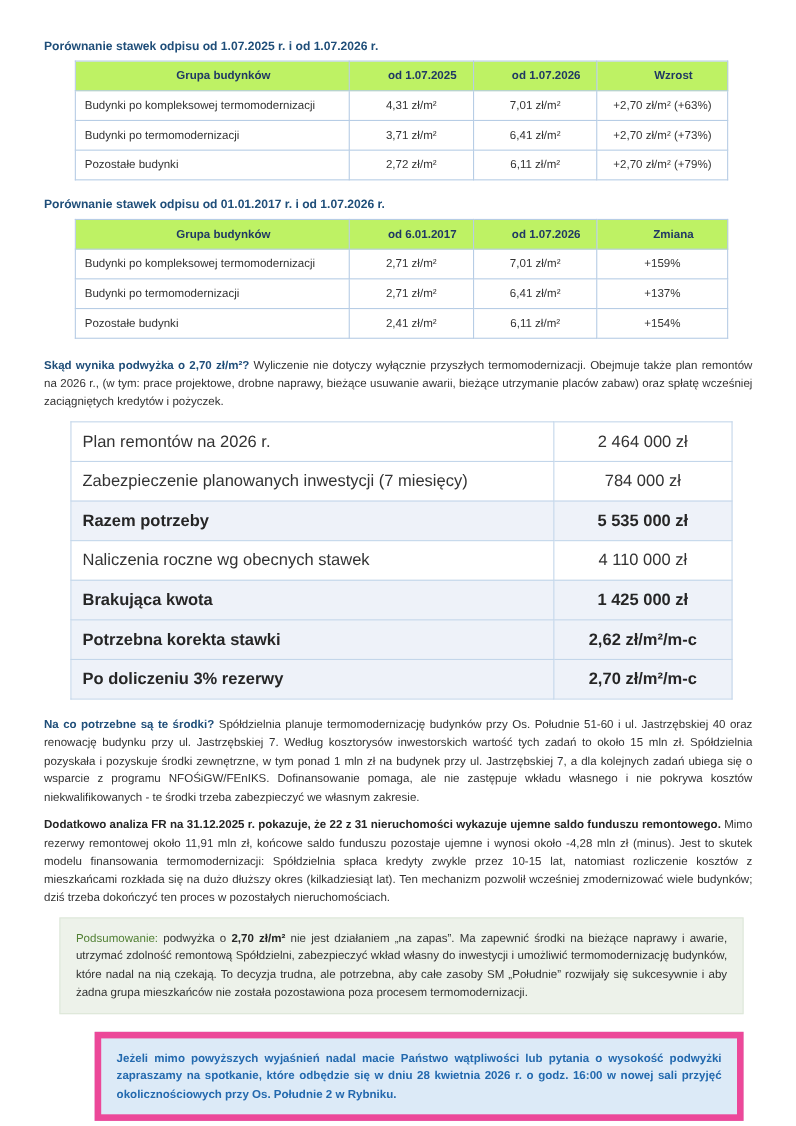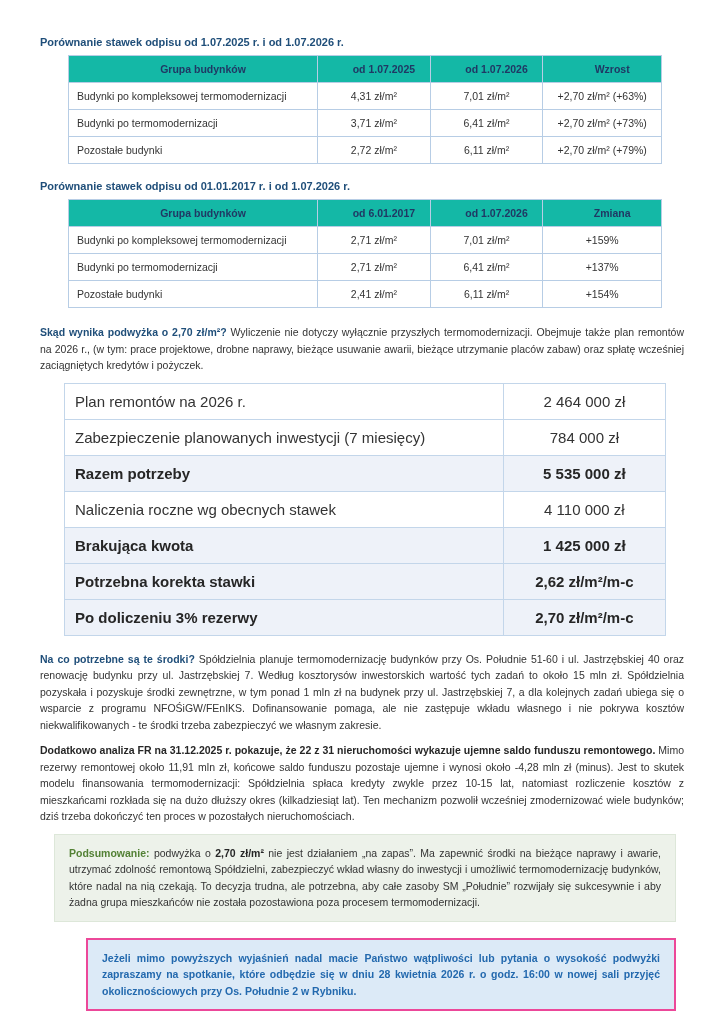--- a/index.html
+++ b/index.html
@@ -31,21 +31,21 @@
     font-size: 10.5px;
   }
   table.rate-table th, table.rate-table td {
     border: 1px solid #b7cde5;
     padding: 7px 8px;
     text-align: center;
     color: #333333;
     background: #ffffff;
   }
   table.rate-table th {
-    background: #14b8a6;
+    background: #bef264;
     color: #203864;
     font-weight: bold;
     padding-left: 28px;
   }
   table.rate-table td.group-cell { text-align: left; }
   table.rate-table .col-group { width: 42%; }
   table.rate-table .col-a { width: 19%; }
   table.rate-table .col-b { width: 19%; }
   table.rate-table .col-c { width: 20%; }
 
@@ -83,25 +83,25 @@
     line-height: 16.5px;
     text-align: justify;
     padding: 10px 14px;
     margin: 4px 8px 14px 14px;
   }
   .summary-box {
     background: #edf2ea;
     border: 1px solid #dde7d9;
     color: #333333;
   }
-  .summary-lead { color: #538135; font-weight: bold; }
+  .summary-lead { color: #538135; font-weight: normal; }
   .summary-bold { font-weight: bold; color: #262626; }
   .meeting-box {
     background: #dceaf7;
-    border: 2px solid #ec4899;
+    border: 6px solid #ec4899;
     color: #2369ae;
     font-weight: bold;
     margin-top: 16px;
     margin-left: 46px;
   }
   .signature {
     text-align: right;
     font-weight: bold;
     color: #1a1a1a;
     font-size: 12.5px;

